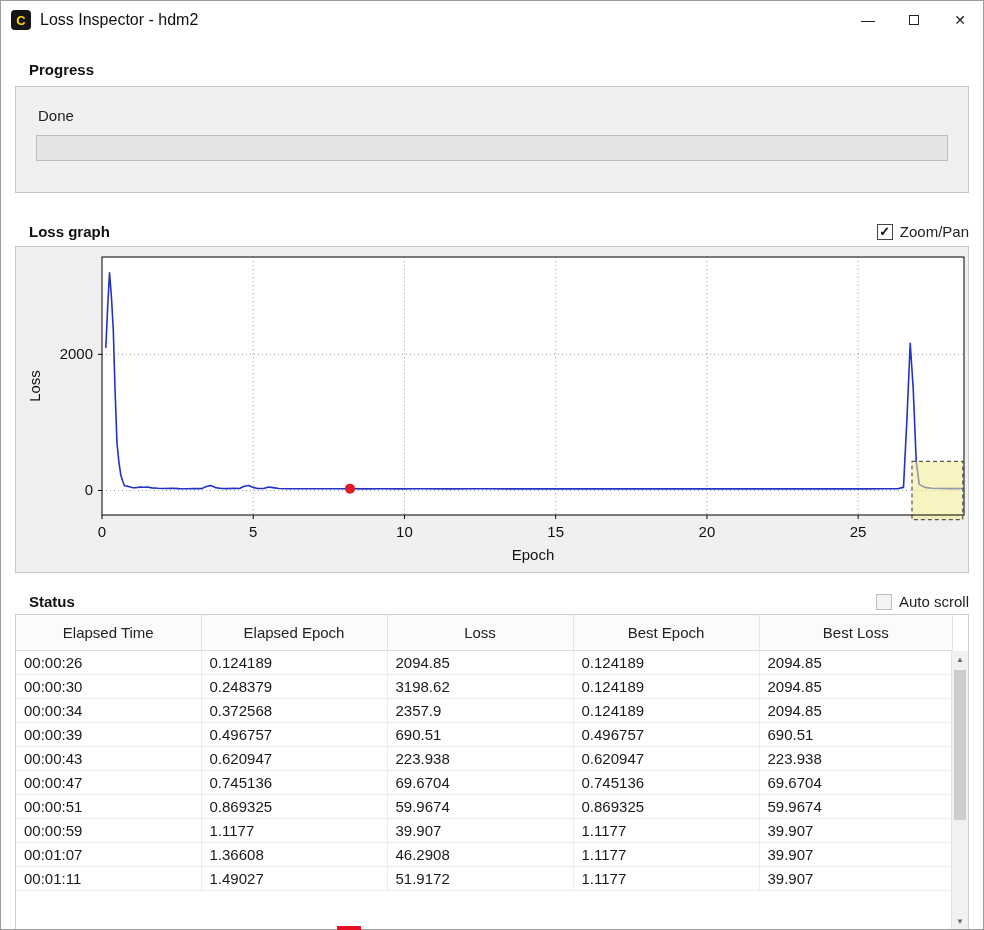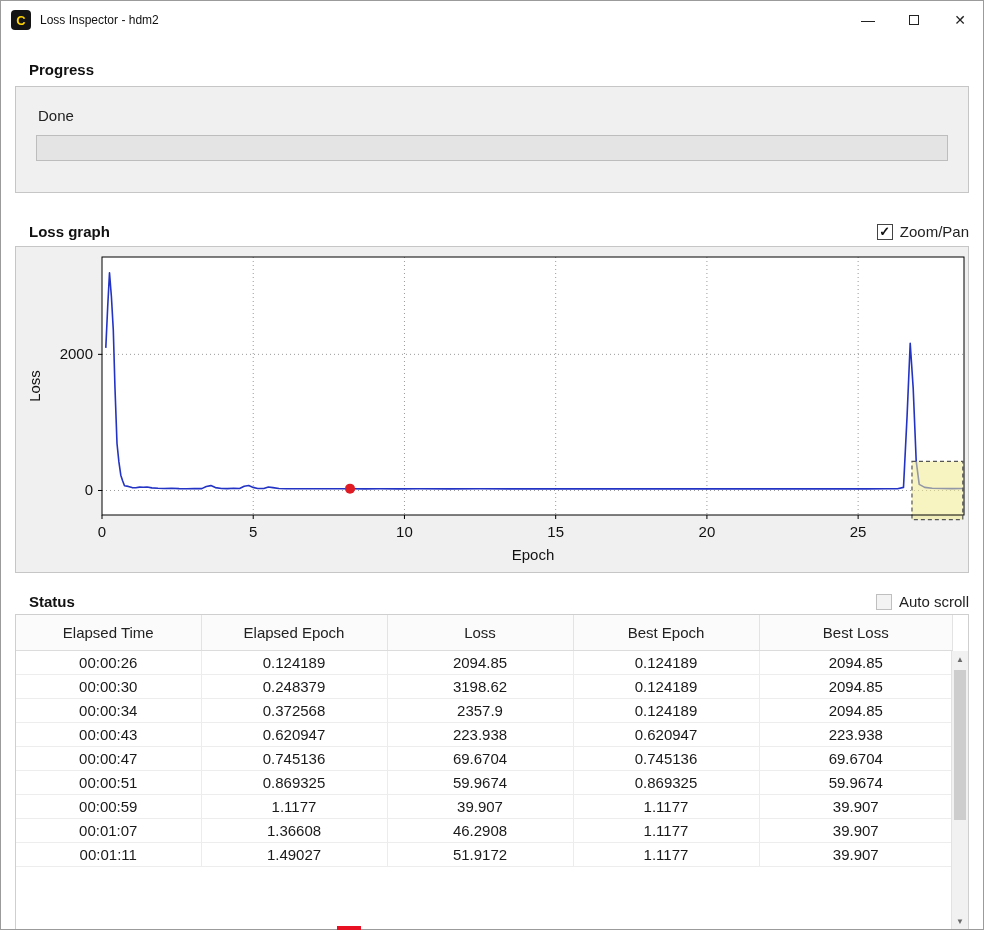--- a/index.html
+++ b/index.html
@@ -4,21 +4,21 @@
 <style>
   * { margin:0; padding:0; box-sizing:border-box; }
   html,body { width:984px; height:930px; overflow:hidden; }
   body { font-family:"Liberation Sans", sans-serif; background:#ffffff; position:relative; color:#1a1a1a; }
 
   .window { width:984px; height:930px; background:#ffffff; border:1px solid #9b9b9b; display:flex; flex-direction:column; position:relative; overflow:hidden; }
 
   
   .titlebar { height:38px; flex:none; display:flex; align-items:center; padding-left:10px; background:#ffffff; }
   .app-icon { width:20px; height:20px; background:#141414; border-radius:4px; color:#ffd400; font-weight:bold; font-size:13px; display:flex; align-items:center; justify-content:center; flex:none; }
-  .title { margin-left:9px; font-size:12px; color:#111; flex:1; white-space:nowrap; }
+  .title { margin-left:9px; font-size:16px; color:#111; flex:1; white-space:nowrap; }
   .controls { display:flex; height:100%; flex:none; }
   .ctl { width:46px; height:100%; display:flex; align-items:center; justify-content:center; font-size:14px; color:#222; cursor:default; }
   .max-box { width:10px; height:10px; border:1px solid #222; display:inline-block; }
 
   
   .content { flex:1; padding:0 14px; position:relative; overflow:hidden; }
   .section-label { font-weight:bold; font-size:15px; color:#111; margin-left:14px; }
   .lbl-progress { margin-top:22px; margin-bottom:8px; }
   .section-row { display:flex; justify-content:space-between; align-items:flex-end; }
   .row-graph { margin-top:30px; margin-bottom:6px; }
@@ -35,21 +35,21 @@
   .progress-bar { margin-top:11px; height:26px; background:#e4e4e4; border:1px solid #bdbdbd; position:relative; overflow:hidden; }
   .progress-fill { height:100%; width:0; background:#06b025; }
 
   .chart-box { height:327px; padding:0; }
   #loss-chart { display:block; }
 
   
   .table-wrap { margin-top:4px; border:1px solid #cfcfcf; height:317px; position:relative; overflow:hidden; background:#fff; }
   table { border-collapse:collapse; table-layout:fixed; width:937px; font-size:15px; }
   th { text-align:center; font-weight:normal; color:#222; background:#fbfbfb; height:35px; padding:0 8px; border-right:1px solid #e3e3e3; border-bottom:1px solid #dcdcdc; }
-  td { height:24px; padding:0 8px; color:#1a1a1a; border-right:1px solid #ececec; border-bottom:1px solid #ededed; white-space:nowrap; overflow:hidden;text-align:center; }
+  td { height:24px; padding:0 8px; color:#1a1a1a; border-right:1px solid #ececec; border-bottom:1px solid #ededed; white-space:nowrap; overflow:hidden; }
 
   .scrollbar { position:absolute; top:36px; right:0; bottom:0; width:17px; background:#f1f1f1; border-left:1px solid #e2e2e2; display:flex; flex-direction:column; }
   .sb-btn { height:17px; flex:none; display:flex; align-items:center; justify-content:center; font-size:8px; color:#6b6b6b; }
   .sb-track { flex:1; position:relative; }
   .sb-thumb { position:absolute; top:2px; left:2px; right:2px; height:150px; background:#cdcdcd; }
 
   .taskbar-peek { position:absolute; bottom:0; left:337px; width:24px; height:4px; background:#e81123; z-index:20; }
 </style>
 </head>
 <body>
@@ -172,20 +172,27 @@
               <td>2094.85</td>
             </tr>
             <tr>
               <td>00:00:34</td>
               <td>0.372568</td>
               <td>2357.9</td>
               <td>0.124189</td>
               <td>2094.85</td>
             </tr>
             <tr>
+              <td>00:00:39</td>
+              <td>0.496757</td>
+              <td>690.51</td>
+              <td>0.496757</td>
+              <td>690.51</td>
+            </tr>
+            <tr>
               <td>00:00:43</td>
               <td>0.620947</td>
               <td>223.938</td>
               <td>0.620947</td>
               <td>223.938</td>
             </tr>
             <tr>
               <td>00:00:47</td>
               <td>0.745136</td>
               <td>69.6704</td>

